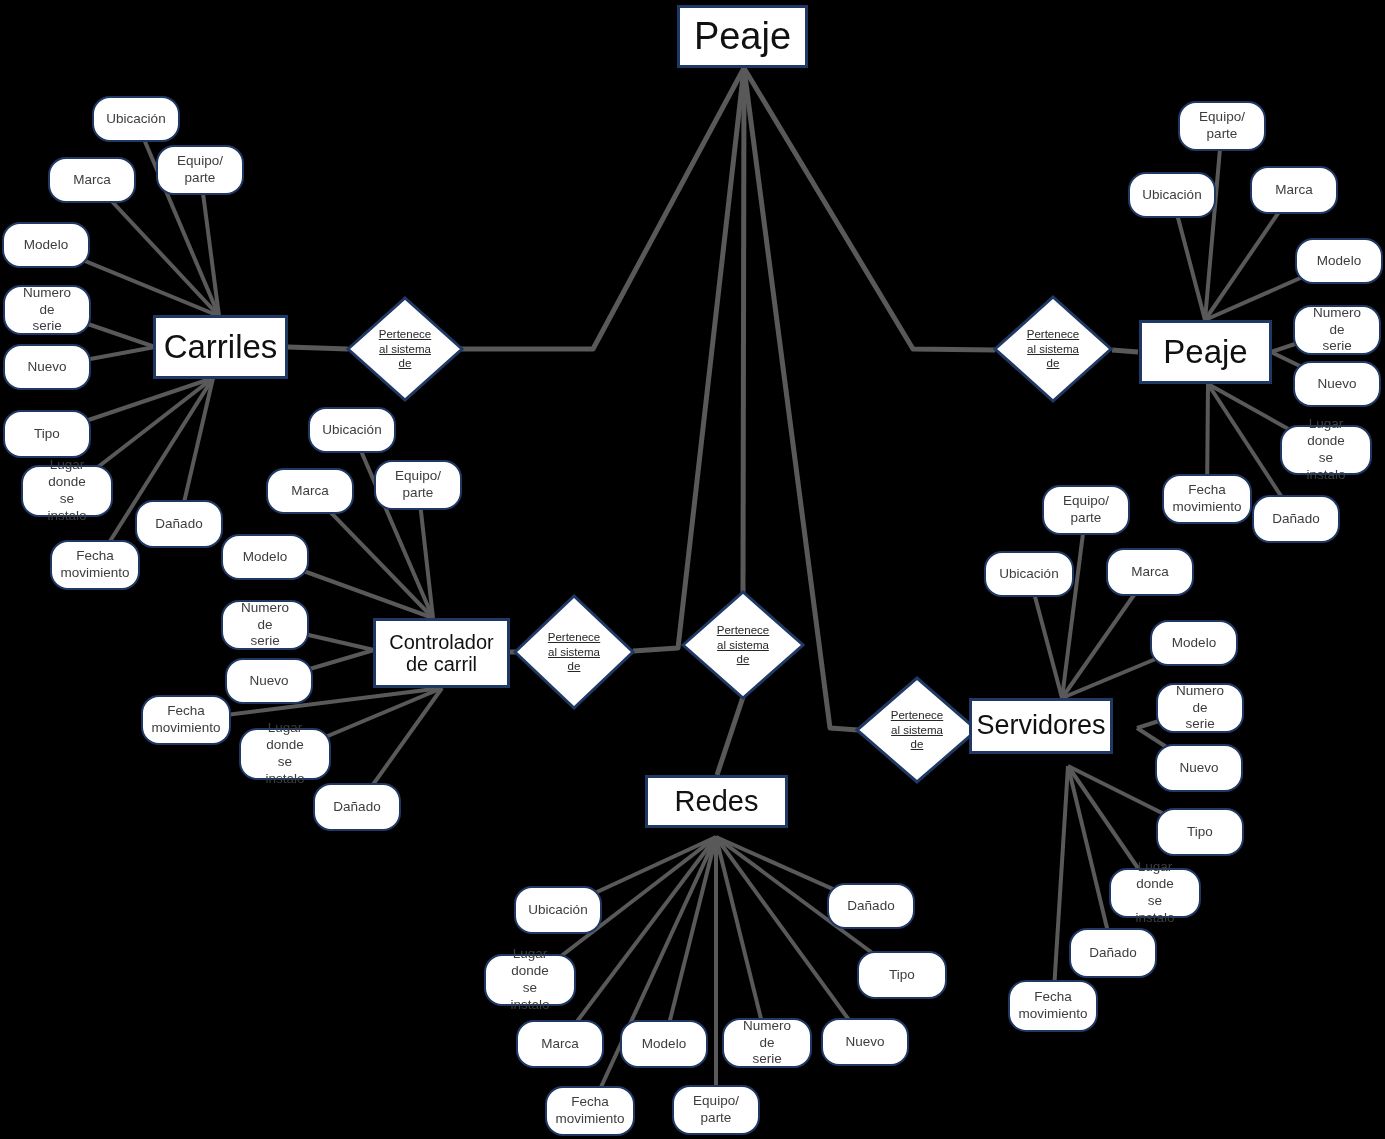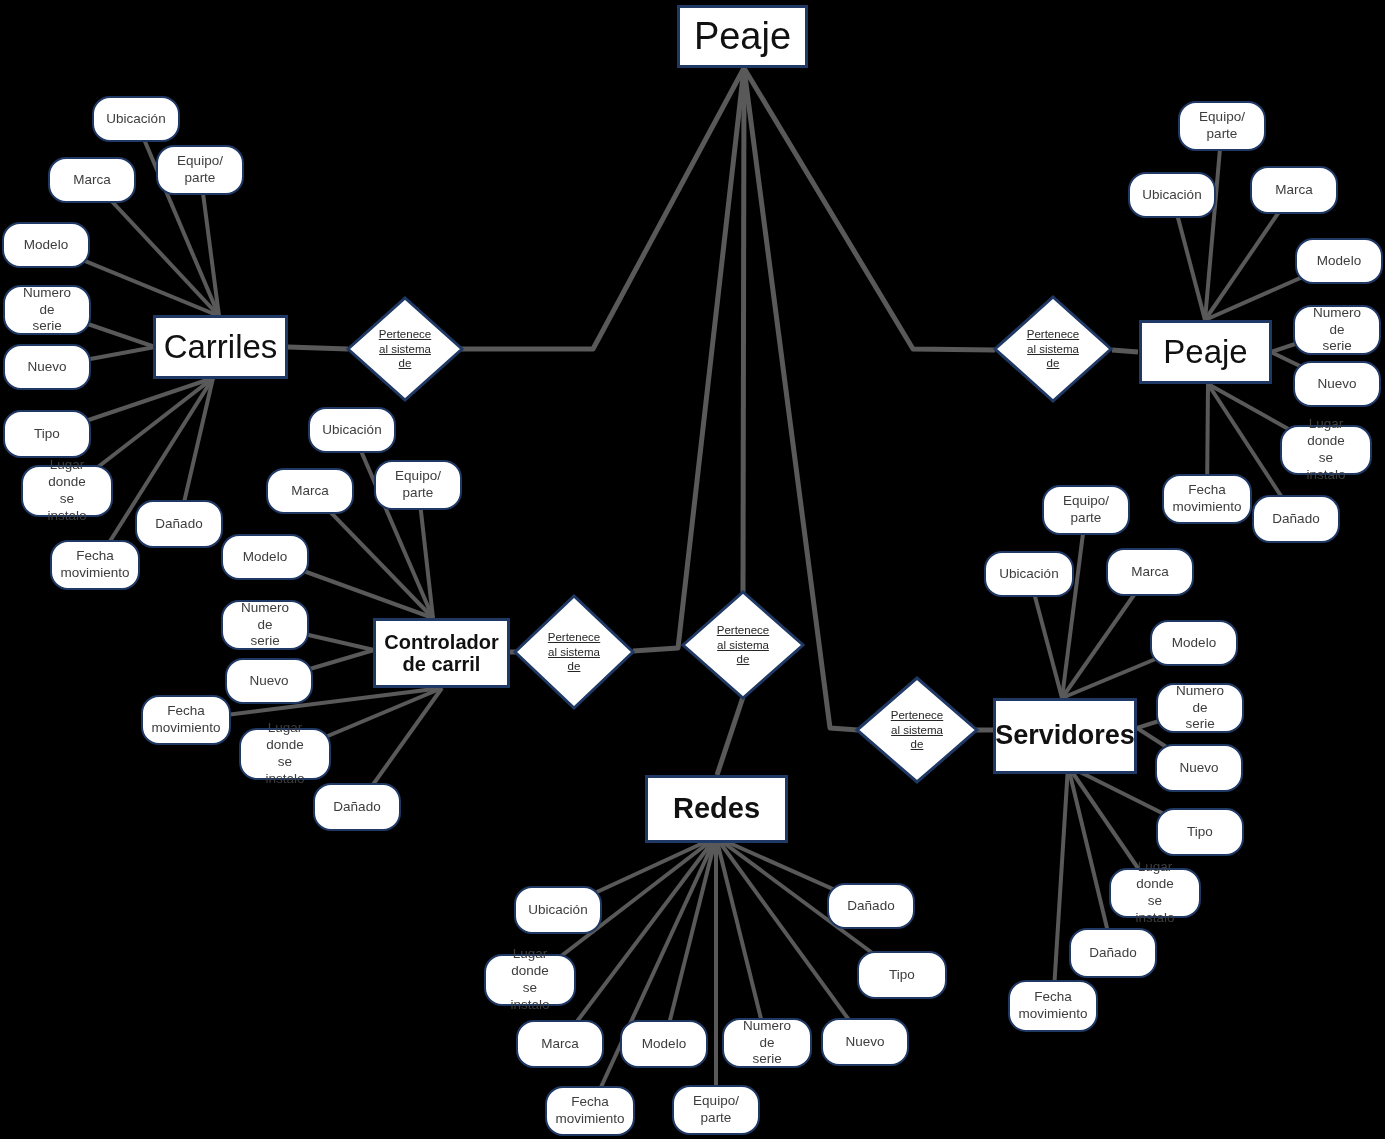--- a/index.html
+++ b/index.html
@@ -2,21 +2,21 @@
 <html><head>
 <meta charset="utf-8">
 <style>
   html,body{margin:0;padding:0;background:#000;}
   #stage{position:relative;width:1385px;height:1139px;background:#000;overflow:hidden;
          font-family:"Liberation Sans", sans-serif;}
   #edges{position:absolute;left:0;top:0;width:1385px;height:1139px;}
   .node{position:absolute;display:flex;align-items:center;justify-content:center;
         background:#fff;box-sizing:border-box;text-align:center;white-space:pre-line;}
   .entity{border:3px solid #1f3864;color:#111;line-height:1.1;}
-  .entity.bold{font-weight:bold;}
+  .entity.bold{font-weight:normal;}
   .attr{border:2.5px solid #1f3864;border-radius:18px;color:#3d3d3d;
         font-size:13.5px;line-height:1.25;padding:20px;}
   .rel-label{position:absolute;display:flex;align-items:center;justify-content:center;
         background:transparent;color:#262626;font-size:11.5px;line-height:1.25;
         text-align:center;white-space:pre-line;text-decoration:underline;}
 </style>
 </head>
 <body>
 
 <div id="stage">
@@ -167,16 +167,16 @@
       <div class="node attr" style="left: 1109px; top: 868px; width: 92px; height: 50px;">Lugar donde
 se instalo</div>
       <div class="node attr" style="left: 1069px; top: 928px; width: 88px; height: 50px;">Dañado</div>
       <div class="node attr" style="left: 1008px; top: 980px; width: 90px; height: 52px;">Fecha
 movimiento</div>
       <div class="node entity" style="left: 677px; top: 5px; width: 131px; height: 63px; font-size: 38px;">Peaje</div>
       <div class="node entity" style="left: 153px; top: 315px; width: 135px; height: 64px; font-size: 33px;">Carriles</div>
       <div class="node entity" style="left: 1139px; top: 320px; width: 133px; height: 64px; font-size: 33px;">Peaje</div>
       <div class="node entity bold" style="left: 373px; top: 618px; width: 137px; height: 70px; font-size: 20px;">Controlador
 de carril</div>
-      <div class="node entity bold" style="left: 645px; top: 775px; width: 143px; height: 68px; font-size: 29px;">Redes</div>
-      <div class="node entity bold" style="left: 993px; top: 698px; width: 144px; height: 76px; font-size: 27px;">Servidores</div>
+      <div class="node entity bold" style="left: 645px; top: 775px; width: 143px; height: 53px; font-size: 29px;">Redes</div>
+      <div class="node entity bold" style="left: 969px; top: 698px; width: 144px; height: 56px; font-size: 27px;">Servidores</div>
     </div>
 </div>
 
 </body></html>

